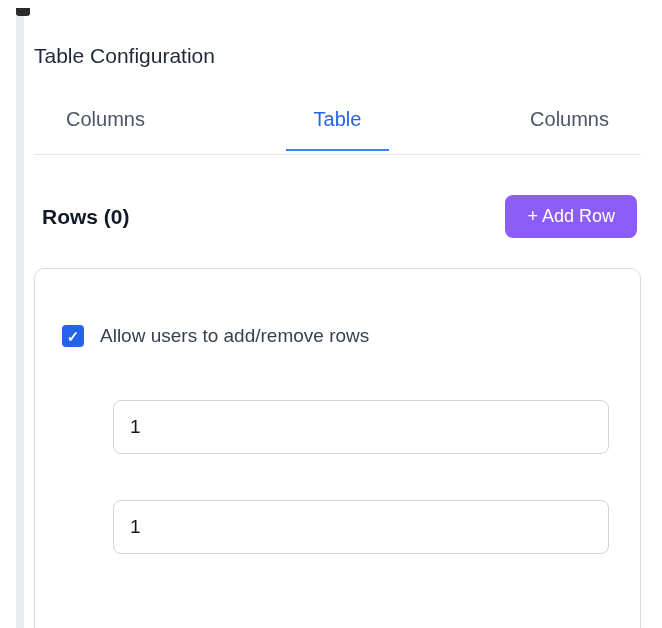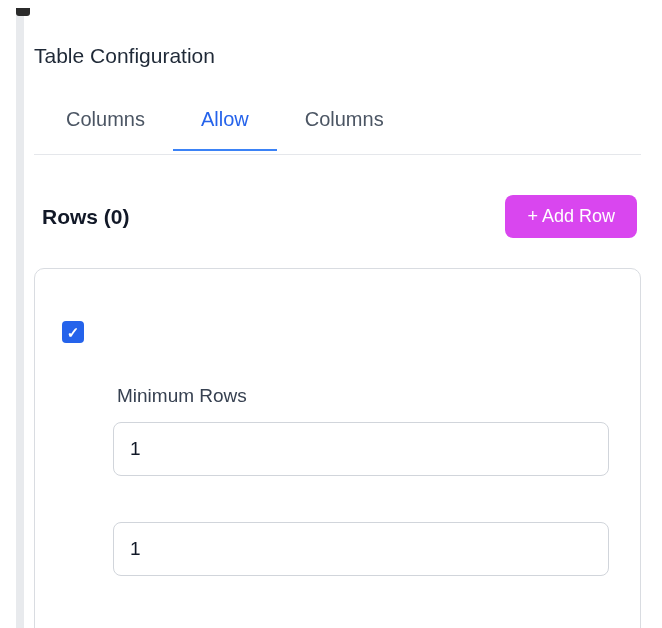--- a/index.html
+++ b/index.html
@@ -44,20 +44,21 @@
     font-weight: 400;
     color: #1f2937;
     padding-left: 0;
   }
 
   
   .tabs {
     display: flex;
     margin-top: 32px;
     border-bottom: 1px solid #e5e7eb;
+    justify-content: space-between;
   }
   .tab {
     font-size: 20px;
     color: #4b5563;
     padding: 0 28px 18px 28px;
     border-bottom: 2px solid transparent;
     margin-bottom: -1px;
     cursor: pointer;
     background: none;
     border-top: none; border-left: none; border-right: none;
@@ -75,21 +76,21 @@
     justify-content: space-between;
     margin-top: 36px;
     gap: 16px;
   }
   .rows-heading {
     font-size: 21px;
     font-weight: 700;
     color: #111827;
   }
   .add-row-button {
-    background: #d946ef;
+    background: #8b5cf6;
     color: #ffffff;
     border: none;
     border-radius: 8px;
     font-size: 18px;
     padding: 11px 22px;
     cursor: pointer;
     font-family: "Liberation Sans", sans-serif;
   }
 
   
@@ -165,40 +166,40 @@
 <div class="screen">
   <div class="left-border-line"></div>
   <div class="corner-fragment"></div>
 
   <div class="panel">
 
     <div class="panel-title">Table Configuration</div>
 
     <div class="tabs">
       <button class="tab">Columns</button>
-      <button class="tab active">Allow</button>
+      <button class="tab active">Table</button>
       <button class="tab">Columns</button>
     </div>
 
     <div class="rows-header">
       <div class="rows-heading">Rows (0)</div>
       <button class="add-row-button">+ Add Row</button>
     </div>
 
     <div class="card">
 
       <div class="checkbox-row">
         <div class="checkbox">
           <span class="check-glyph">✓</span>
         </div>
+        <span class="checkbox-label">Allow users to add/remove rows</span>
       </div>
 
       <div class="fields">
         <div class="field">
-          <label class="field-label">Minimum Rows</label>
           <input class="field-input" type="text" value="1" style="">
         </div>
 
         <div class="field">
           <input class="field-input" type="text" value="1" style="">
         </div>
       </div>
     </div>
 
   </div>

